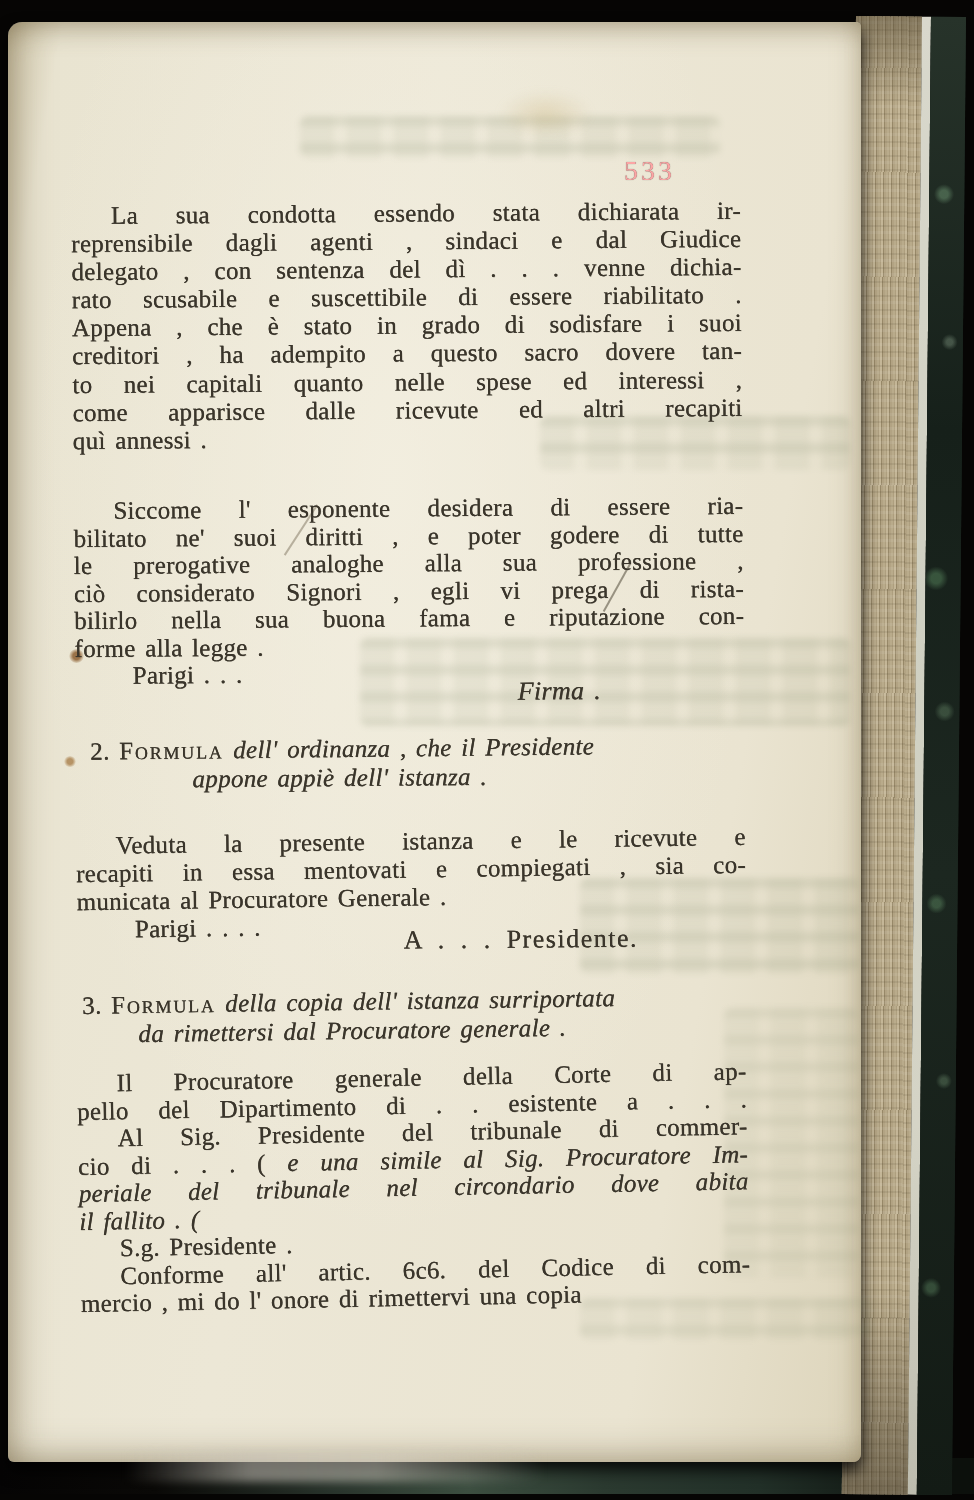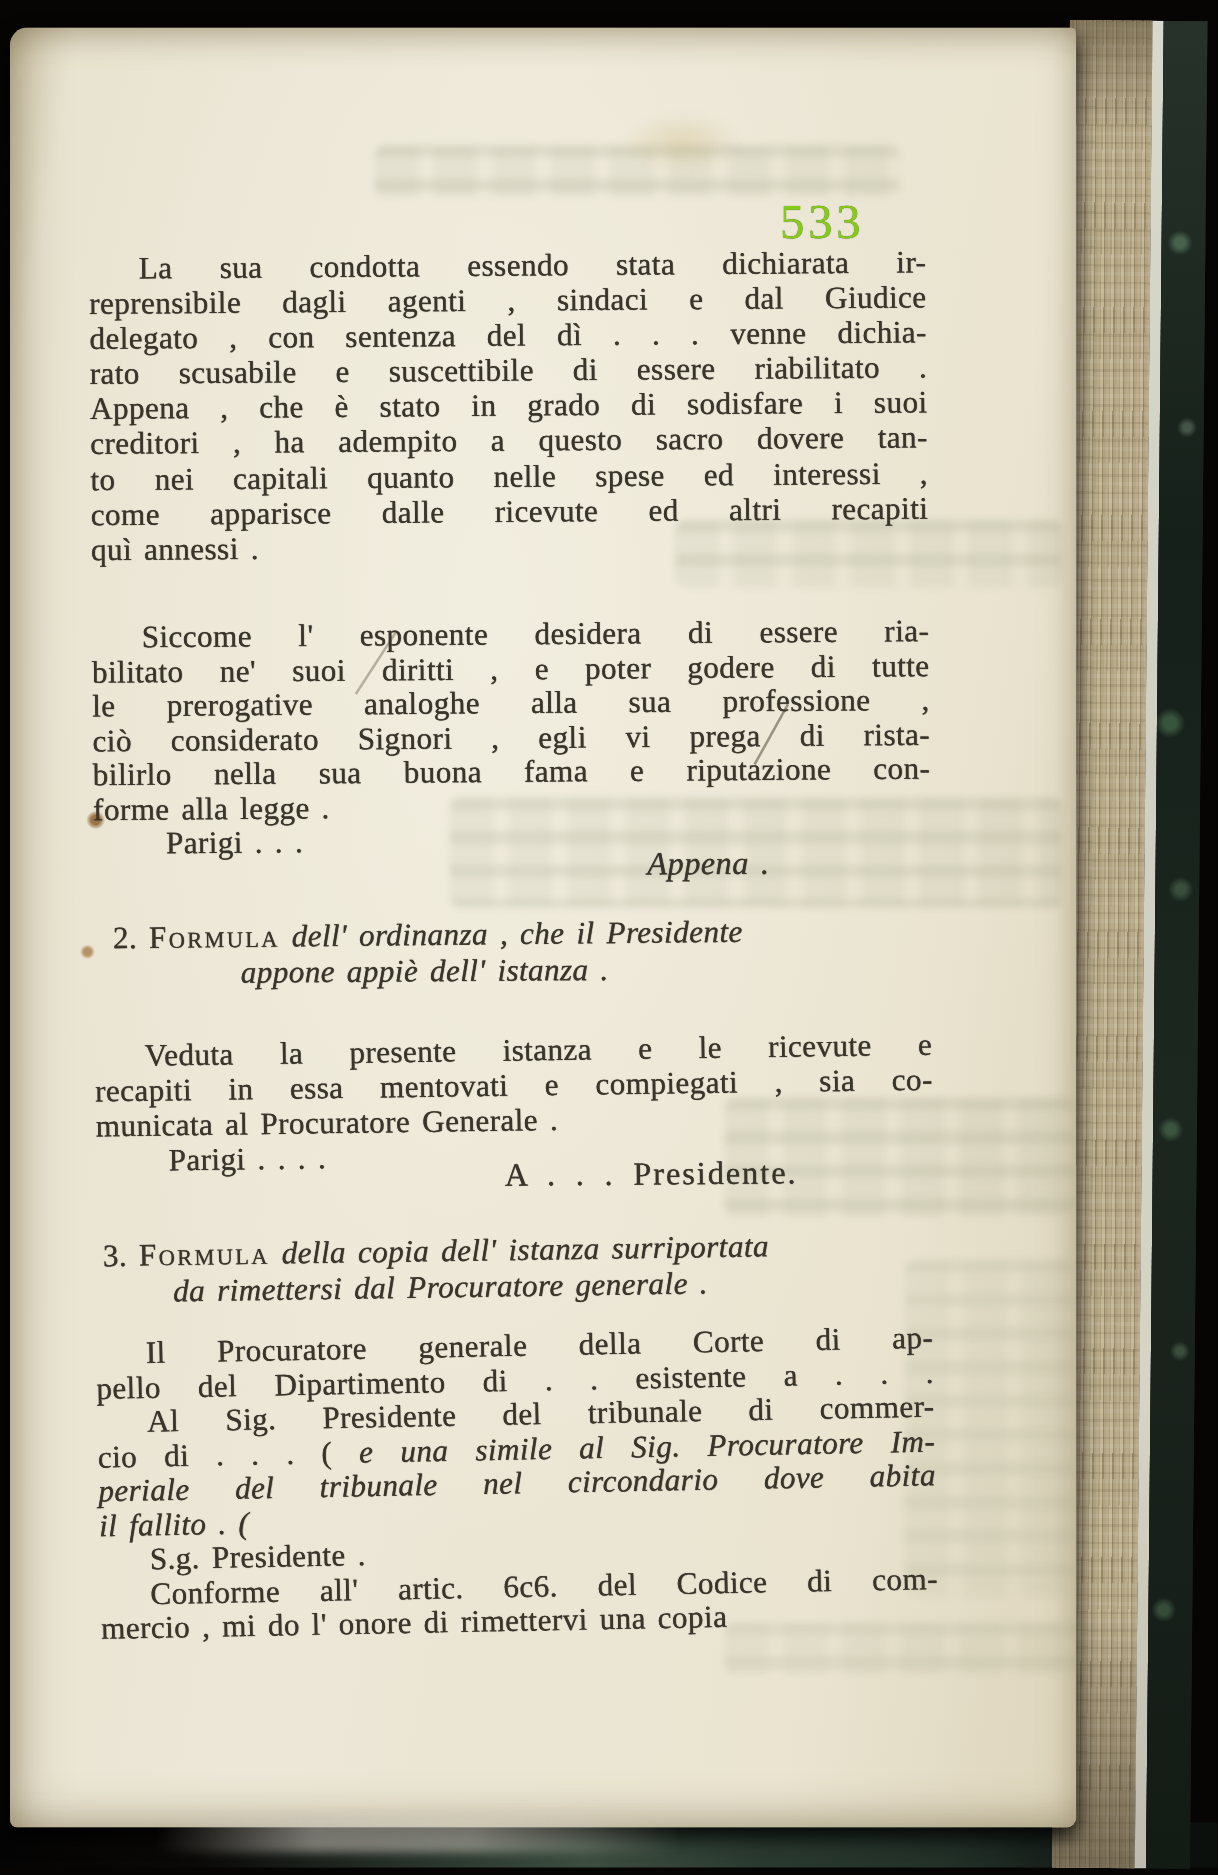--- a/index.html
+++ b/index.html
@@ -76,22 +76,22 @@
     text-shadow:0 0 .6px rgba(58,53,43,.9), .4px .3px 0 rgba(58,53,43,.3);
     word-spacing:3px;letter-spacing:.3px;}
   .para{position:absolute;left:75px;width:670px;box-sizing:border-box;}
   .ln{display:block;height:var(--lh,28px);text-align:justify;text-align-last:justify;white-space:normal;}
   .nj{text-align-last:left;}
   .ind{text-indent:40px;}
   .ind2{text-indent:58px;}
   .it{font-style:italic;}
   .sc{font-variant:small-caps;letter-spacing:1.8px;}
   .hline{position:absolute;white-space:nowrap;}
-  #page-number{position:absolute;left:624px;top:155px;z-index:6;font-size:39px;
-    letter-spacing:3px;color:#84cc16;text-shadow:0 0 .7px rgba(51,48,42,.9);}
+  #page-number{position:absolute;left:624px;top:155px;z-index:6;font-size:28px;
+    letter-spacing:3px;color:#fca5a5;text-shadow:0 0 .7px rgba(51,48,42,.9);}
   .sig{position:absolute;white-space:nowrap;}
 </style>
 </head>
 <body>
 
 <div id="stage">
 
   <div id="book-page"></div>
 
   <div id="right-stack">
@@ -135,21 +135,21 @@
 
     <div class="para" style="top:497px;--lh:27.5px">
       <span class="ln ind">Siccome l' esponente desidera di essere ria-</span>
       <span class="ln">bilitato ne' suoi diritti , e poter godere di tutte</span>
       <span class="ln">le prerogative analoghe alla sua professione ,</span>
       <span class="ln">ciò considerato Signori , egli vi prega di rista-</span>
       <span class="ln">bilirlo nella sua buona fama e riputazione con-</span>
       <span class="ln nj">forme alla legge .</span>
       <span class="ln nj ind2">Parigi . . .</span>
     </div>
-    <div class="sig it" style="left:518px;top:680px;font-size:26px">Appena .</div>
+    <div class="sig it" style="left:518px;top:680px;font-size:26px">Firma .</div>
 
     <div class="hline" style="left:90px;top:737px;transform:rotate(-.15deg)">
       <span>2.</span>
       <span class="sc">Formula</span>
       <span class="it">dell' ordinanza , che il Presidente</span>
     </div>
     <div class="hline it" style="left:192px;top:766px">appone appiè dell' istanza .</div>
 
     <div class="para" style="top:830px;--lh:28px;transform:rotate(-.35deg)">
       <span class="ln ind">Veduta la presente istanza e le ricevute e</span>

